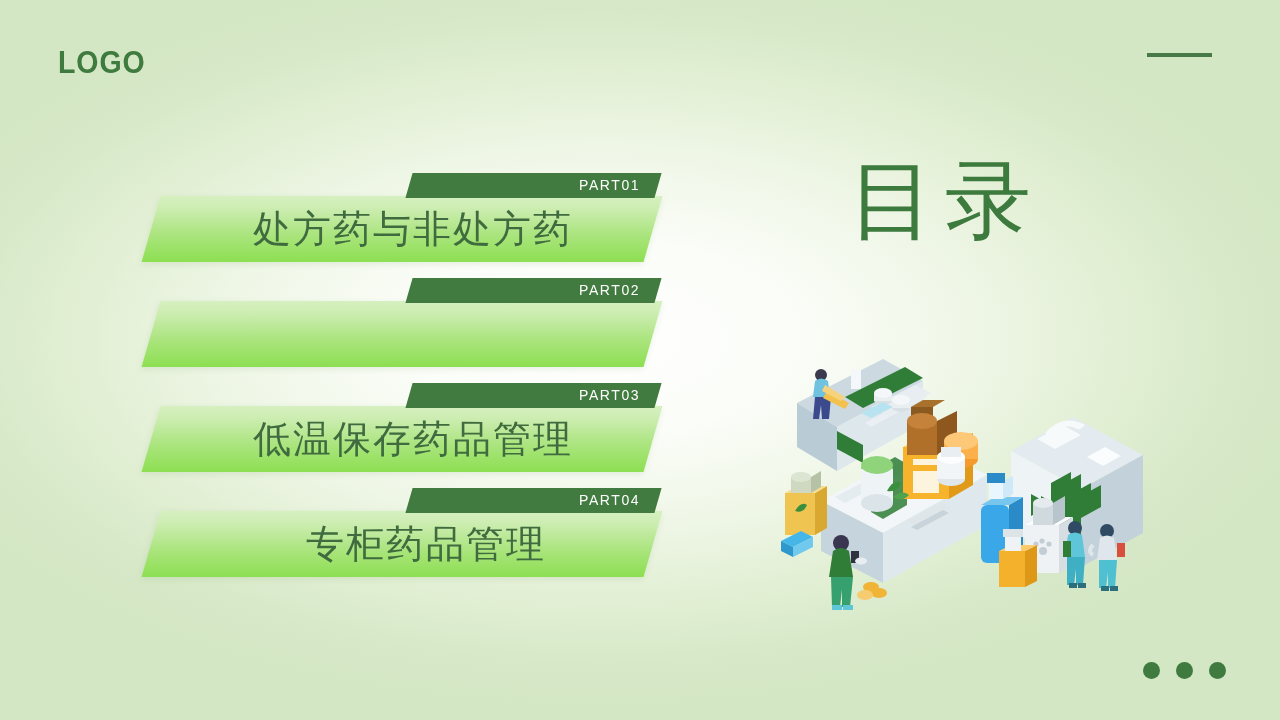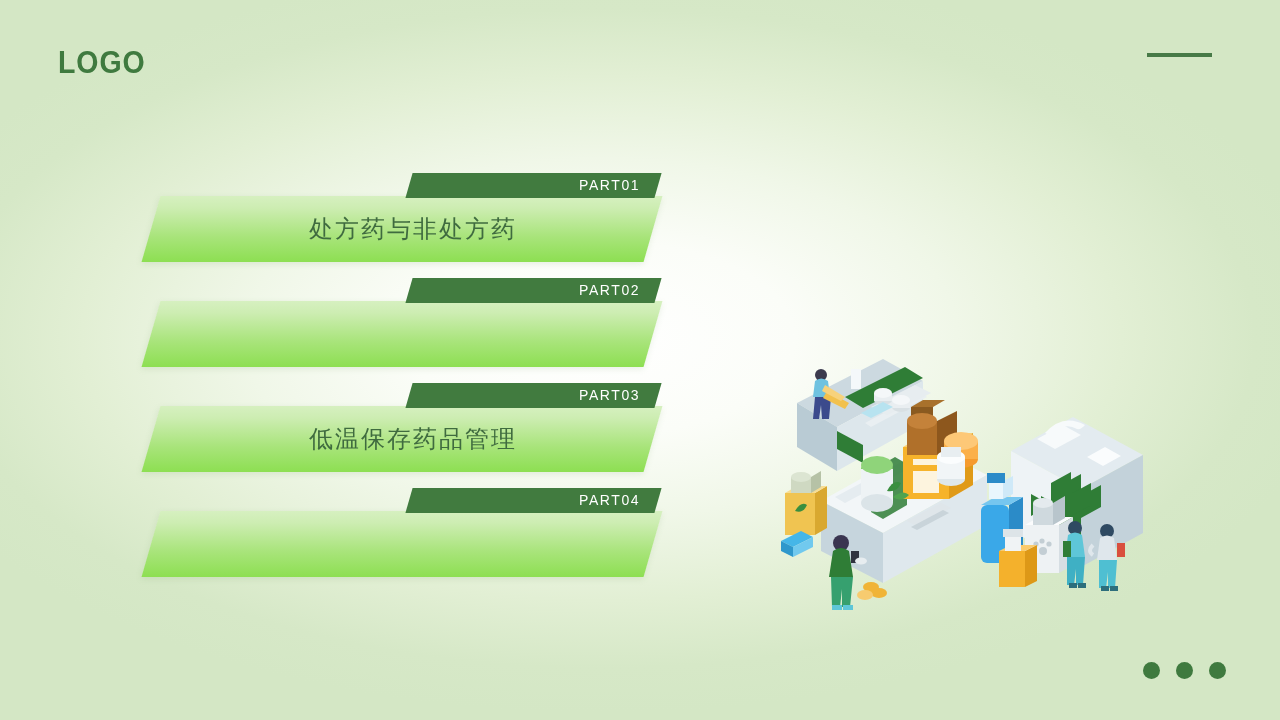--- a/index.html
+++ b/index.html
@@ -106,21 +106,21 @@
     align-items: center;
     justify-content: center;
     color: #3f6b3f;
     font-family: "DejaVu Sans", sans-serif;
     font-size: 38px;
     letter-spacing: 2px;
     white-space: nowrap;
     padding-left: 22px;
     box-sizing: border-box;
   }
-  .banner.len-8 .banner-title { font-size: 24px; }
+  .banner.len-8 .banner-title { font-size: 38px; }
   .banner.len-6 .banner-title { font-size: 38px; padding-left: 48px; }
 
   
   .contents-block {
     position: absolute;
     left: 812px;
     top: 152px;
     width: 256px;
     text-align: center;
   }
@@ -197,25 +197,27 @@
         <span class="banner-tab-label">PART03</span>
       </div>
       <div class="banner-title">低温保存药品管理</div>
     </div>
 
     <div class="banner len-6" style="top:500px">
       <div class="banner-bar"></div>
       <div class="banner-tab">
         <span class="banner-tab-label">PART04</span>
       </div>
+      <div class="banner-title">专柜药品管理</div>
     </div>
 
   </div>
 
   <div class="contents-block">
+    <div class="contents-cn">目录</div>
   </div>
 
   <div class="illustration">
     <svg width="380" height="265" viewBox="0 0 380 265" xmlns="http://www.w3.org/2000/svg">
 
       <g>
         <polygon points="22,58 108,14 148,36 62,82" fill="#ccd9e0"></polygon>
         <polygon points="22,58 62,82 62,126 22,102" fill="#b9cbd4"></polygon>
         <polygon points="62,82 148,36 148,78 62,126" fill="#dde7ec"></polygon>
         <polygon points="70,52 130,22 148,33 88,63" fill="#2f7d36"></polygon>

